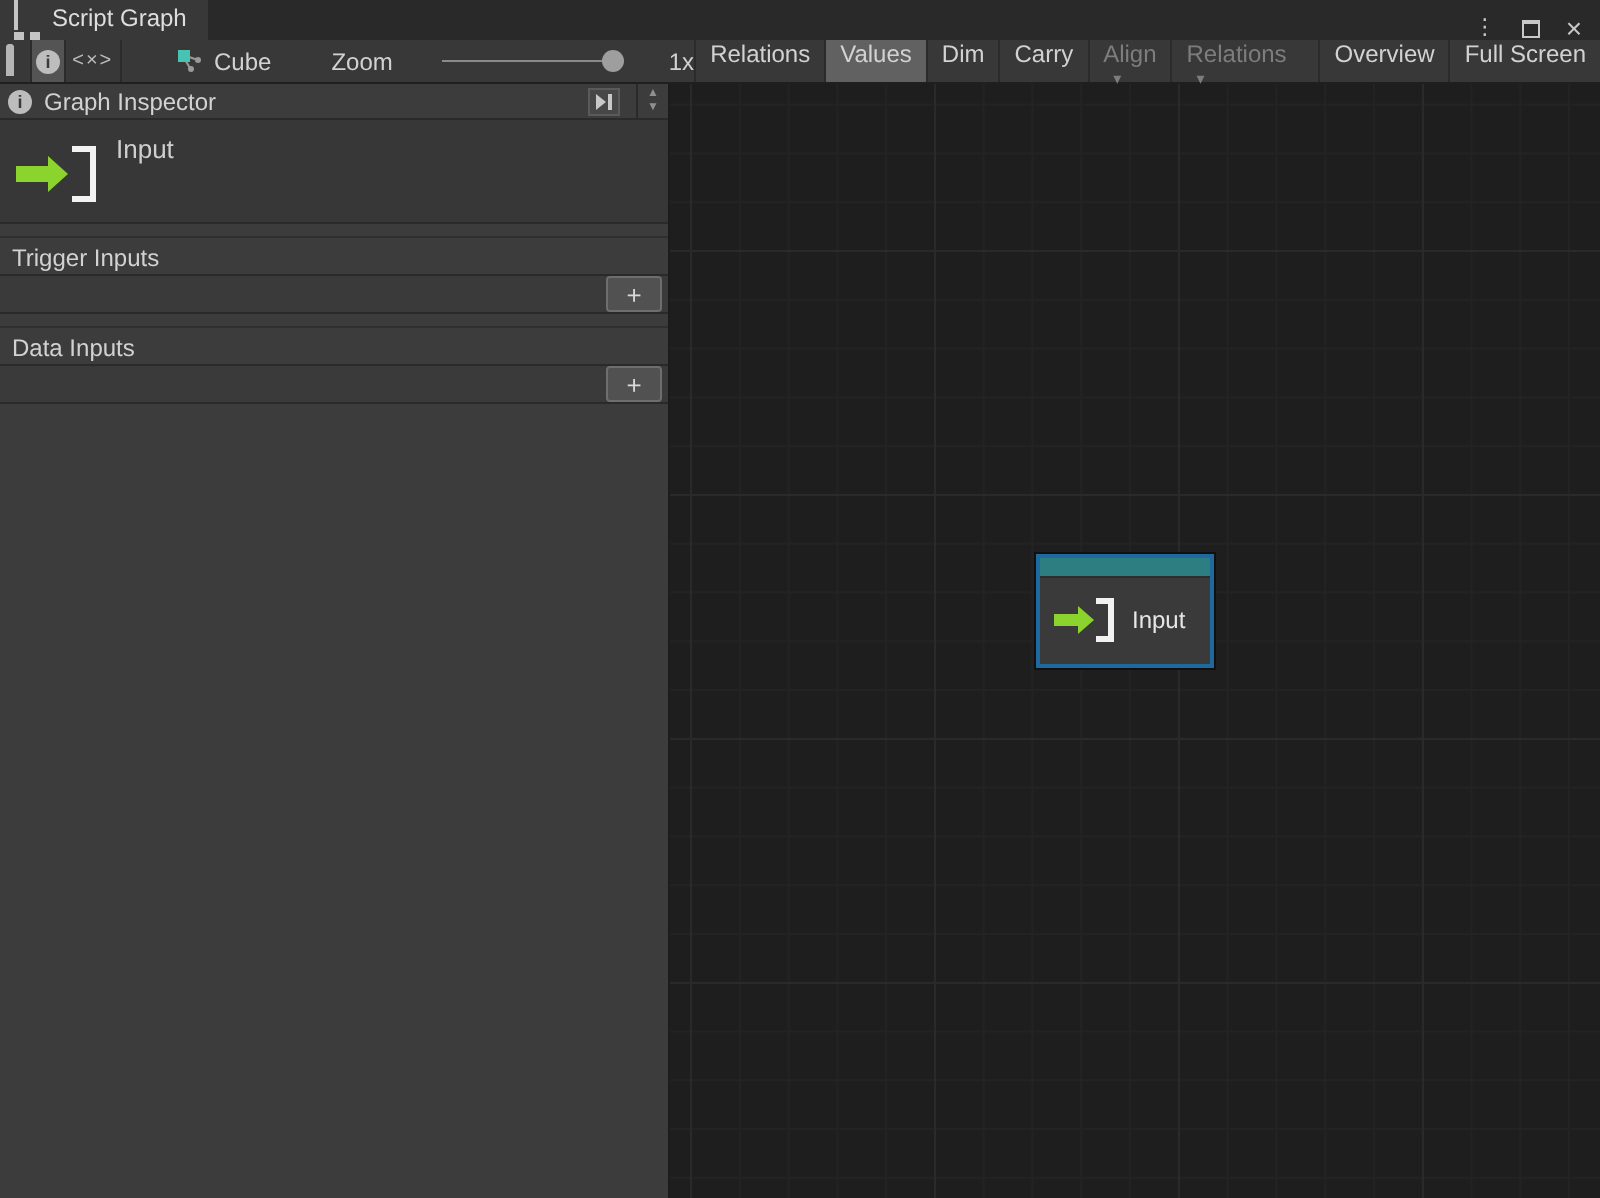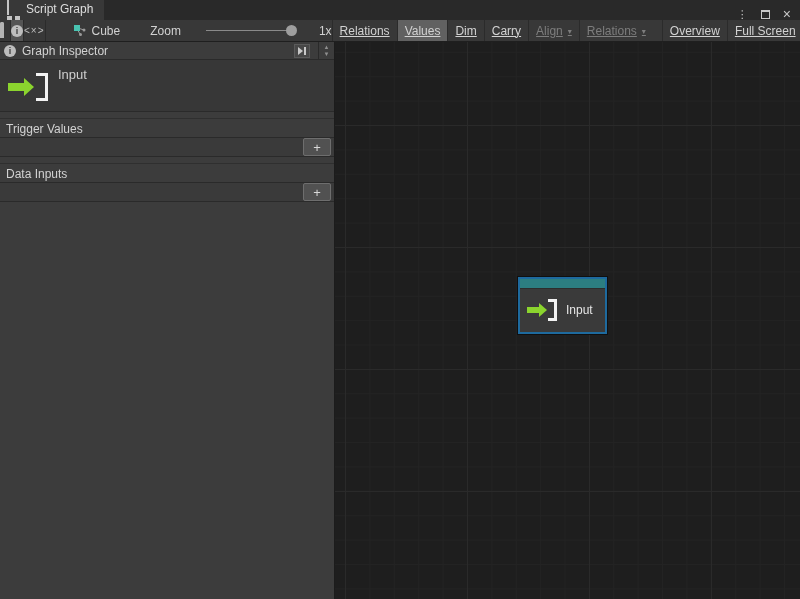--- a/index.html
+++ b/index.html
@@ -36,24 +36,24 @@
     border-radius:3px 3px 0 0; margin:0 auto; }
   .lock-body { width:10px; height:6px; background:#b5b5b5; border-radius:1px; }
   .info-circle { width:12px; height:12px; border-radius:50%; background:#bdbdbd; color:#3a3a3a;
     font-size:9px; font-weight:bold; display:flex; align-items:center; justify-content:center; }
   .cube-grp { display:flex; align-items:center; gap:6px; margin-left:28px; }
   .zoom-grp { display:flex; align-items:center; gap:25px; margin-left:30px; }
   .track { width:88px; height:1px; background:#8a8a8a; position:relative; }
   .thumb { position:absolute; right:-3px; top:-5px; width:11px; height:11px;
     border-radius:50%; background:#9e9e9e; }
   .rgroup { margin-left:auto; display:flex; align-items:stretch; }
-  .btn { display:flex; align-items:center; padding:0 7px; border-left:1px solid #2b2b2b;
-    white-space:nowrap;text-decoration:underline; }
+  .btn { display:flex; align-items:flex-start; padding:0 7px; border-left:1px solid #2b2b2b;
+    white-space:nowrap; }
   .btn.active { background:#616161; }
-  .btn.disabled { color:#7d7d7d; }
+  .btn.disabled { color:#7d7d7d;flex-direction:column; }
   .btn.gap { margin-left:9px; }
   .dd { font-size:8px; margin-left:5px; padding-top:1px; }
 
   
   .main { display:flex; height:557px; }
 
   
   .inspector { width:335px; background:#3c3c3c; border-right:1px solid #1c1c1c;
     font-size:12px; color:#d2d2d2; }
   .insp-header { height:18px; display:flex; align-items:center; gap:6px; padding-left:4px;
@@ -210,21 +210,21 @@
 
     <div class="preview">
       <span class="abi large">
         <span class="shaft"></span>
           <span class="head"></span>
           <span class="bracket"></span>
       </span>
       <span class="preview-label">Input</span>
     </div>
 
-    <div class="sec-label first">Trigger Values</div>
+    <div class="sec-label first">Trigger Inputs</div>
     <div class="sec-row">
       <button class="plus-btn">+</button>
     </div>
 
     <div class="sec-label">Data Inputs</div>
     <div class="sec-row">
       <button class="plus-btn">+</button>
     </div>
   </div>
 

